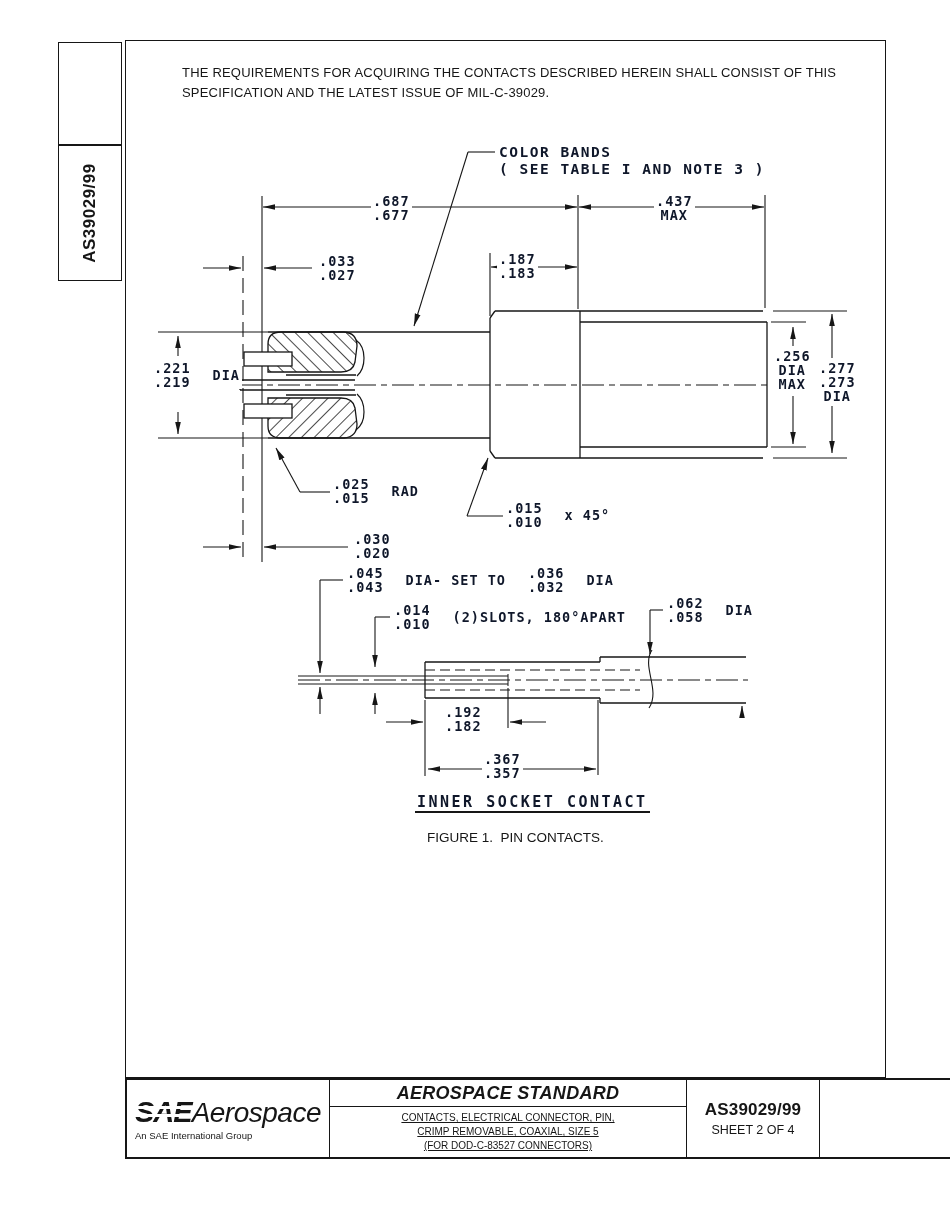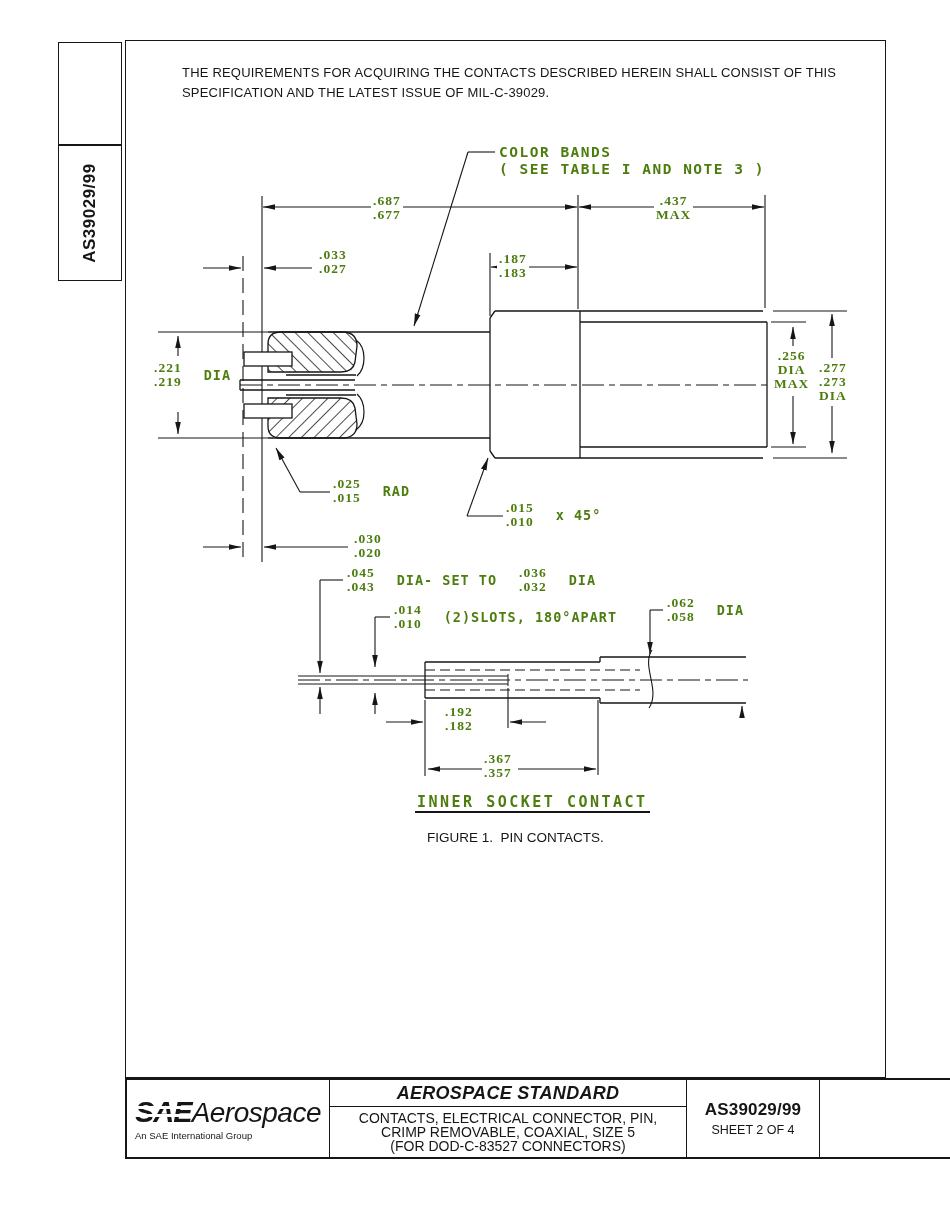--- a/index.html
+++ b/index.html
@@ -11,39 +11,39 @@
   .side-box{position:absolute;border:1.5px solid #161616;box-sizing:border-box;
             display:flex;align-items:center;justify-content:center;}
   .side-label{transform:rotate(-90deg);white-space:nowrap;font-weight:bold;font-size:17px;letter-spacing:.5px;}
   
   .notice{position:absolute;left:182px;top:63px;width:660px;font-size:13px;line-height:20px;letter-spacing:.2px;}
   
   .draw{position:absolute;left:0;top:0;}
   
   .dim{position:absolute;background:#fff;font-family:"DejaVu Sans Mono",monospace;
        font-weight:bold;font-size:13.5px;line-height:14px;letter-spacing:1px;
-       color:#4d7c0f;text-align:center;padding:0 2px;white-space:nowrap;}
+       color:#0f172a;text-align:center;padding:0 2px;white-space:nowrap;}
   .dim .stk{display:inline-block;vertical-align:middle;}
-  .dim .stk i{display:block;font-style:normal;font-family:Liberation Serif, serif;}
+  .dim .stk i{display:block;font-style:normal;}
   .row{display:flex;align-items:center;gap:22px;}
   .note{font-size:14.5px;letter-spacing:1.5px;line-height:17px;text-align:left;}
   .us-label{font-size:15px;letter-spacing:2.5px;border-bottom:2px solid #161616;padding:0 2px 2px 2px;}
   .fig-caption{position:absolute;left:427px;top:830px;font-size:13.5px;white-space:pre;background:#fff;}
   
   .tb{position:absolute;left:125px;top:1078px;width:872px;height:81px;border:2px solid #161616;
       box-sizing:border-box;display:flex;}
   .tb-cell{border-right:1.6px solid #161616;box-sizing:border-box;display:flex;flex-direction:column;}
   .tb-logo{width:203px;align-items:center;justify-content:center;}
   .tb-mid{width:357px;}
   .tb-num{width:133px;align-items:center;justify-content:center;}
   .tb-end{width:69px;border-right:none;}
   .tb-head{height:26px;border-bottom:1.6px solid #161616;display:flex;align-items:center;justify-content:center;
            font-weight:bold;font-size:18px;letter-spacing:.3px;font-style:italic;}
   .tb-sub{flex:1;display:flex;flex-direction:column;align-items:center;justify-content:center;
-          font-size:14px;line-height:14px;}
+          font-size:10px;line-height:14px;text-decoration:underline;}
   .docnum{font-weight:bold;font-size:17px;letter-spacing:.2px;}
   .sheet{font-size:12.5px;margin-top:3px;}
   
   .logo-wrap{display:flex;flex-direction:column;align-items:flex-start;}
   .logo-line{display:flex;align-items:baseline;font-style:italic;}
   .sae{position:relative;display:inline-block;font-weight:bold;font-size:29px;letter-spacing:-1px;
        font-family:"Liberation Sans",sans-serif;}
   .sae .stripe{position:absolute;left:-1px;right:-1px;height:2.5px;background:#fff;}
   .aero{font-size:28px;font-weight:normal;letter-spacing:-.5px;}
   .tagline{font-size:9.5px;margin-top:1px;}
@@ -201,21 +201,21 @@
     <div>COLOR BANDS</div>
     <div>( SEE TABLE I AND NOTE 3 )</div>
   </div>
 
   <div class="dim" style="left:371px;top:194px;">
     <span class="stk"><i>.687</i><i>.677</i></span>
   </div>
   <div class="dim" style="left:654px;top:194px;">
     <span class="stk"><i>.437</i><i>MAX</i></span>
   </div>
-  <div class="dim" style="left:317px;top:248px;">
+  <div class="dim" style="left:317px;top:254px;">
     <span class="stk"><i>.033</i><i>.027</i></span>
   </div>
   <div class="dim" style="left:497px;top:252px;">
     <span class="stk"><i>.187</i><i>.183</i></span>
   </div>
   <div class="dim row" style="left:152px;top:361px;">
     <span class="stk">
         <i>.221</i>
         <i>.219</i>
       </span>

